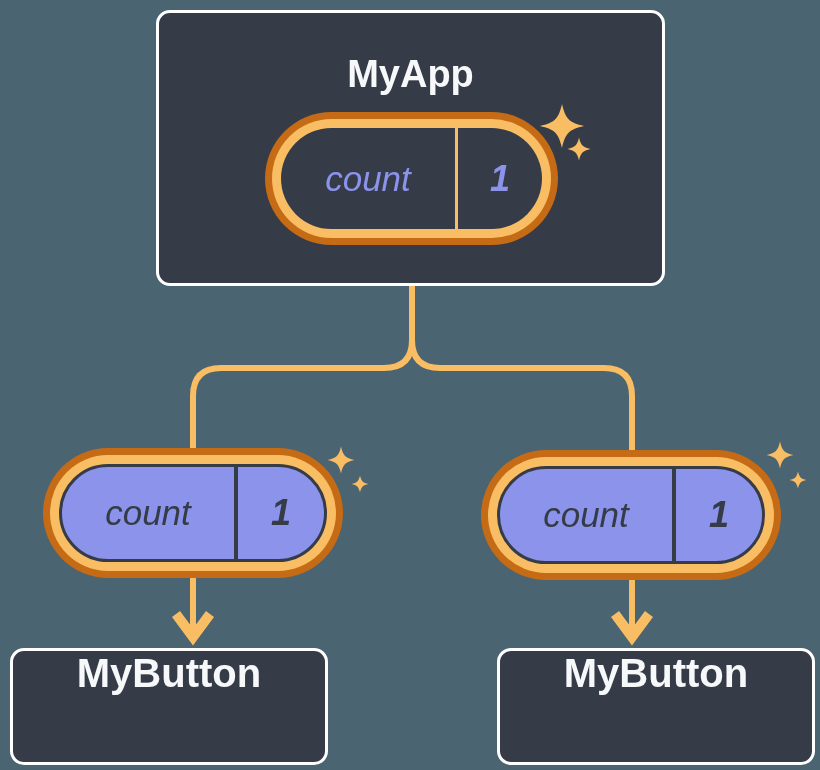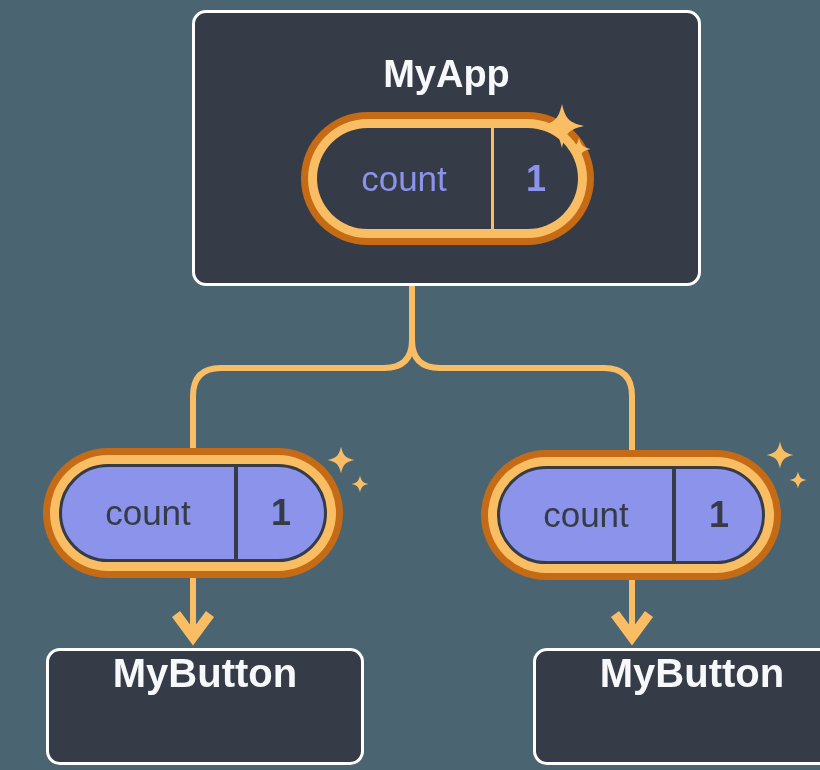--- a/index.html
+++ b/index.html
@@ -14,21 +14,20 @@
   .connector { stroke:#f9bd64; stroke-width:6; fill:none; }
   .arrowhead { stroke:#f9bd64; stroke-width:10; fill:none; stroke-linejoin:miter; stroke-linecap:butt; }
   .sparkle  { fill:#f9bd64; }
 
   .node {
     position:absolute;
     background:#353b47;
     border:3px solid #ffffff;
     border-radius:14px;
     box-sizing:border-box;
-    margin-left:36px;
   }
   .node.root { left:156px; top:10px; width:509px; height:276px; }
   .node.child { width:318px; height:117px; display:flex; justify-content:center; }
   .node.child.left  { left:10px;  top:648px; }
   .node.child.right { left:497px; top:648px; }
 
   .node-label { color:#f7f8fa; font-weight:bold; }
   .root .node-label { position:absolute; top:40px; left:0; width:100%; text-align:center; font-size:38px; }
   .child .node-label { font-size:40px; }
 
@@ -38,20 +37,21 @@
     border-radius:999px;
     padding:7px;
     box-sizing:border-box;
   }
   .pill-mid {
     background:#f9bd64;           
     border-radius:999px;
     padding:9px;
     width:100%; height:100%;
     box-sizing:border-box;
+    font-style:italic;
   }
   .pill-core {
     border-radius:999px;
     width:100%; height:100%;
     box-sizing:border-box;
     display:flex; align-items:stretch;
     overflow:hidden;
   }
   .core-dark   { background:#353b47; color:#8b93eb; }
   .core-purple { background:#8b93eb; color:#353b47; border:3px solid #353b47; }

